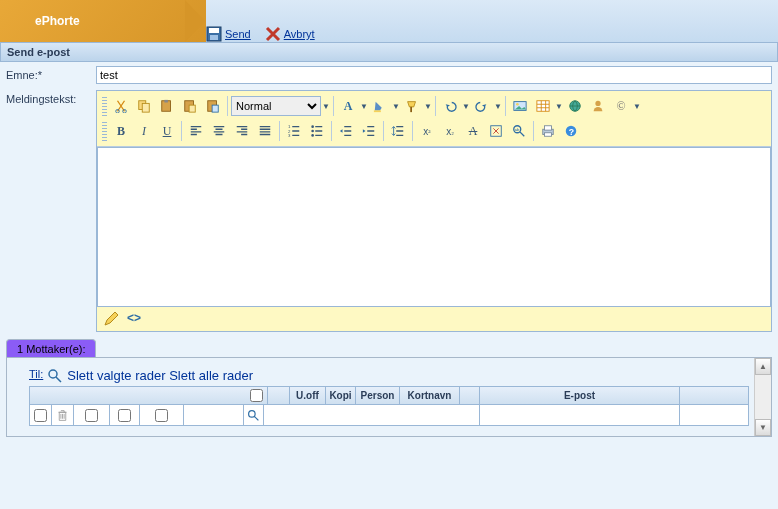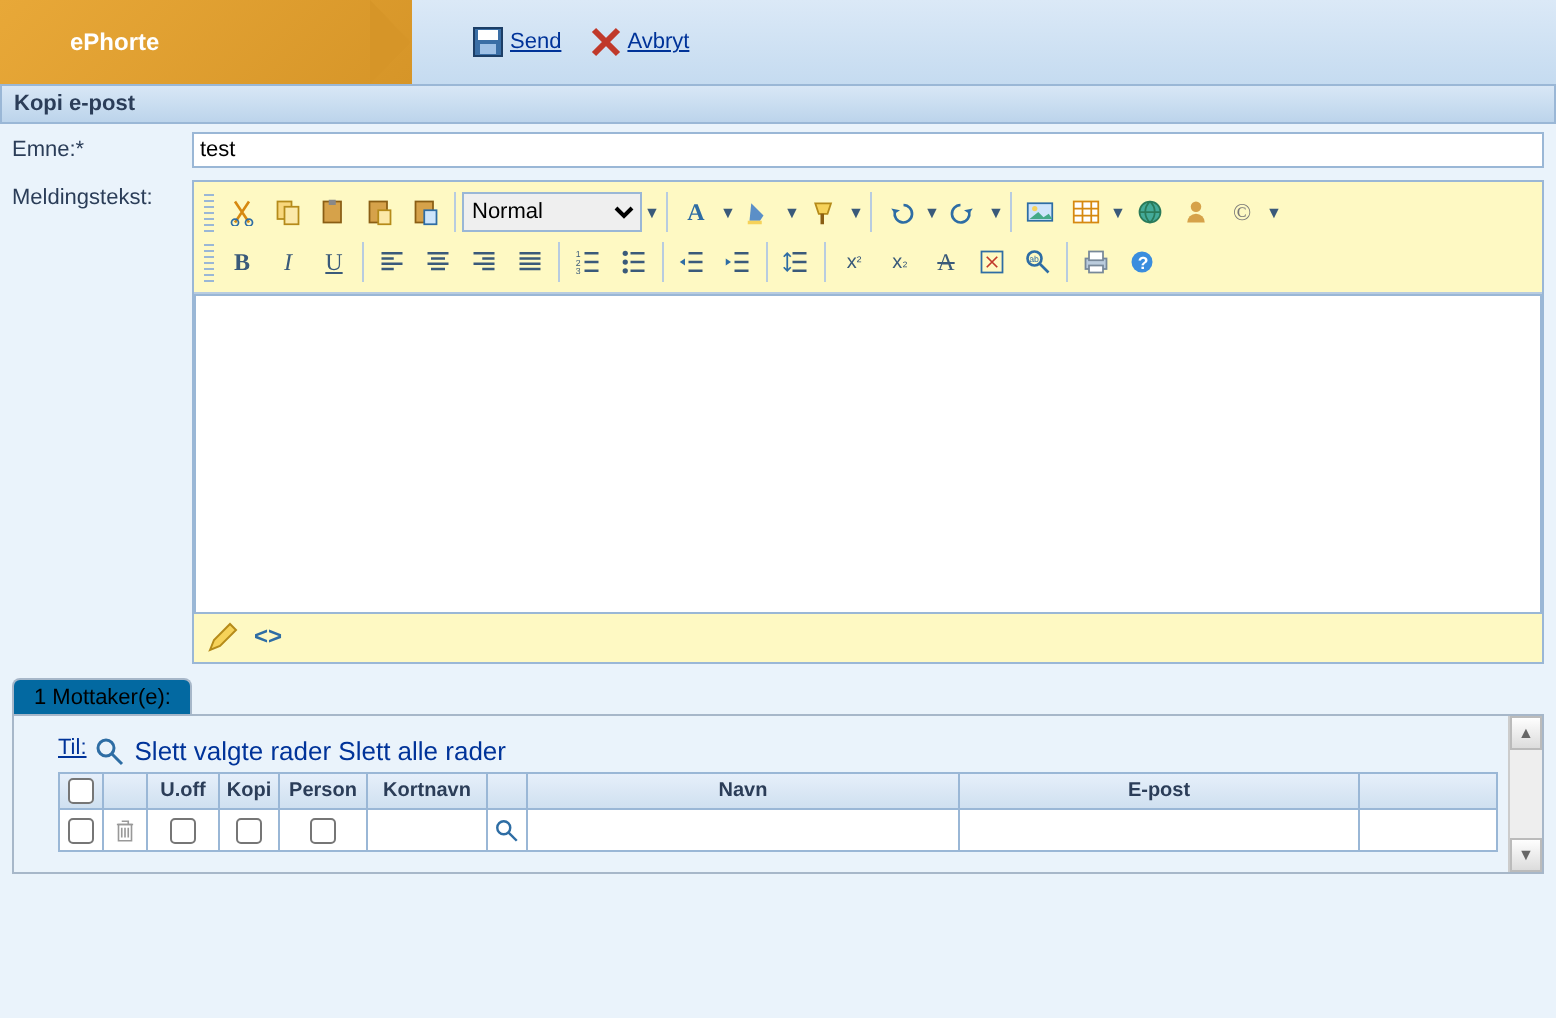--- a/index.html
+++ b/index.html
@@ -1,21 +1,21 @@
 <!DOCTYPE html>
 <html><head>
 <meta charset="utf-8">
 <style>
 * { box-sizing: border-box; margin: 0; padding: 0; }
 body { font-family: Verdana, Arial, sans-serif; font-size: 11px; background: #eaf3fb; width: 778px; height: 509px; overflow: hidden; position: relative; }
 
 .header { display: flex; align-items: stretch; height: 42px; background: linear-gradient(#dbe9f7,#c5dbf0); }
 .logo { width: 206px; background: linear-gradient(135deg,#e8a838,#d69528); color: #fff; font-size: 12px; font-weight: bold; display: flex; align-items: center; padding-left: 35px; position: relative; }
 .logo::after { content:""; position:absolute; right:-20px; top:0; border:21px solid transparent; border-left:20px solid #d69528; }
-.header-btns { display: flex; align-items: center; gap: 14px; padding-left: 30px; }
+.header-btns { display: flex; align-items: flex-end; gap: 14px; }
 .hbtn { display: flex; align-items: center; gap: 3px; cursor: pointer; color: #003399; }
 .hbtn span { text-decoration: underline; }
 .icon16 { width: 16px; height: 16px; display: inline-block; }
 
 .section-title { background: linear-gradient(#d8e7f6,#bcd4eb); border: 1px solid #9ab7d6; padding: 3px 6px; font-weight: bold; color: #2b3d58; font-size: 11px; }
 
 .form-row { display: flex; padding: 4px 6px 2px 6px; align-items: flex-start; }
 .flabel { width: 90px; color: #2b3d58; padding-top: 3px; }
 .finput { flex: 1; }
 .finput input { width: 100%; border: 1px solid #9ab7d6; padding: 2px 3px; font-size: 11px; font-family: inherit; }
@@ -25,21 +25,21 @@
 .toolbar-row { display: flex; gap: 1px; width: 100%; align-items: center; padding: 1px 0; }
 .handle { width: 5px; height: 20px; background: repeating-linear-gradient(0deg,#9ab7d6 0 1px,transparent 1px 3px); margin: 0 2px; }
 .tbtn { width: 22px; height: 22px; display: flex; align-items: center; justify-content: center; border: 1px solid transparent; cursor: pointer; color: #3a5a7a; font-size: 12px; }
 .dd { width: 8px; font-size: 8px; color: #3a5a7a; display: flex; align-items: center; justify-content: center; cursor:pointer; }
 .sel { height: 20px; border: 1px solid #9ab7d6; font-size: 11px; font-family: inherit; width: 90px; }
 .sep { width: 1px; height: 20px; background: #b8cce0; margin: 0 2px; }
 .editor-body { background: #fff; height: 160px; border: 1px solid #9ab7d6; margin: 0; }
 .editor-footer { padding: 4px 6px; display: flex; gap: 8px; }
 
 .tab-container { padding: 4px 6px 0 6px; }
-.tab { display: inline-block; background: #0369a1; border: 1px solid #a7b7c9; border-bottom: none; border-radius: 4px 4px 0 0; padding: 3px 10px; font-size: 11px; position: relative; top: 1px; }
+.tab { display: inline-block; background: #8b5cf6; border: 1px solid #a7b7c9; border-bottom: none; border-radius: 4px 4px 0 0; padding: 3px 10px; font-size: 11px; position: relative; top: 1px; }
 .tab-body { border: 1px solid #a7b7c9; background: #eaf3fb; padding: 10px 22px 10px 22px; position:relative; }
 
 .scroll { position:absolute; right:0; top:0; bottom:0; width:17px; background:#eee; border-left:1px solid #ccc; }
 .scroll-up,.scroll-down { height:17px; background:linear-gradient(#fefefe,#dcdcdc); border:1px solid #bbb; display:flex; align-items:center; justify-content:center; font-size:8px; color:#666; }
 .scroll-down { position:absolute; bottom:0; left:0; right:0; }
 
 .recip-label { color: #003399; text-decoration: underline; }
 .recip-actions { color: #003399; font-size: 13px; }
 .recip-actions span { cursor:pointer; }
 
@@ -84,21 +84,21 @@
       <span class="icon16">
         <svg viewBox="0 0 16 16">
             <path d="M2 2 L14 14 M14 2 L2 14" stroke="#c0392b" stroke-width="3"></path>
           </svg>
       </span>
       <span>Avbryt</span>
     </div>
   </div>
 </div>
 
-<div class="section-title">Kopi e-post</div>
+<div class="section-title">Send e-post</div>
 
 <div class="form-row">
   <div class="flabel">Emne:*</div>
   <div class="finput"><input type="text" value="test" style=""></div>
 </div>
 
 <div class="form-row">
   <div class="flabel">Meldingstekst:</div>
   <div class="finput">
     <div class="editor-wrap">
@@ -334,21 +334,20 @@
       <div class="grid-head">
         <div class="gh c-chk">
             <input type="checkbox" style="">
           </div>
         <div class="gh c-act"></div>
         <div class="gh c-uoff">U.off</div>
         <div class="gh c-kopi">Kopi</div>
         <div class="gh c-pers">Person</div>
         <div class="gh c-kort">Kortnavn</div>
         <div class="gh c-srch"></div>
-        <div class="gh c-navn">Navn</div>
         <div class="gh c-epost">E-post</div>
         <div class="gh c-empty"></div>
       </div>
       <div class="grid-row">
         <div class="gc c-chk">
             <input type="checkbox" style="">
           </div>
         <div class="gc c-act">
             <span>
               <svg width="13" height="13" viewBox="0 0 16 16">

